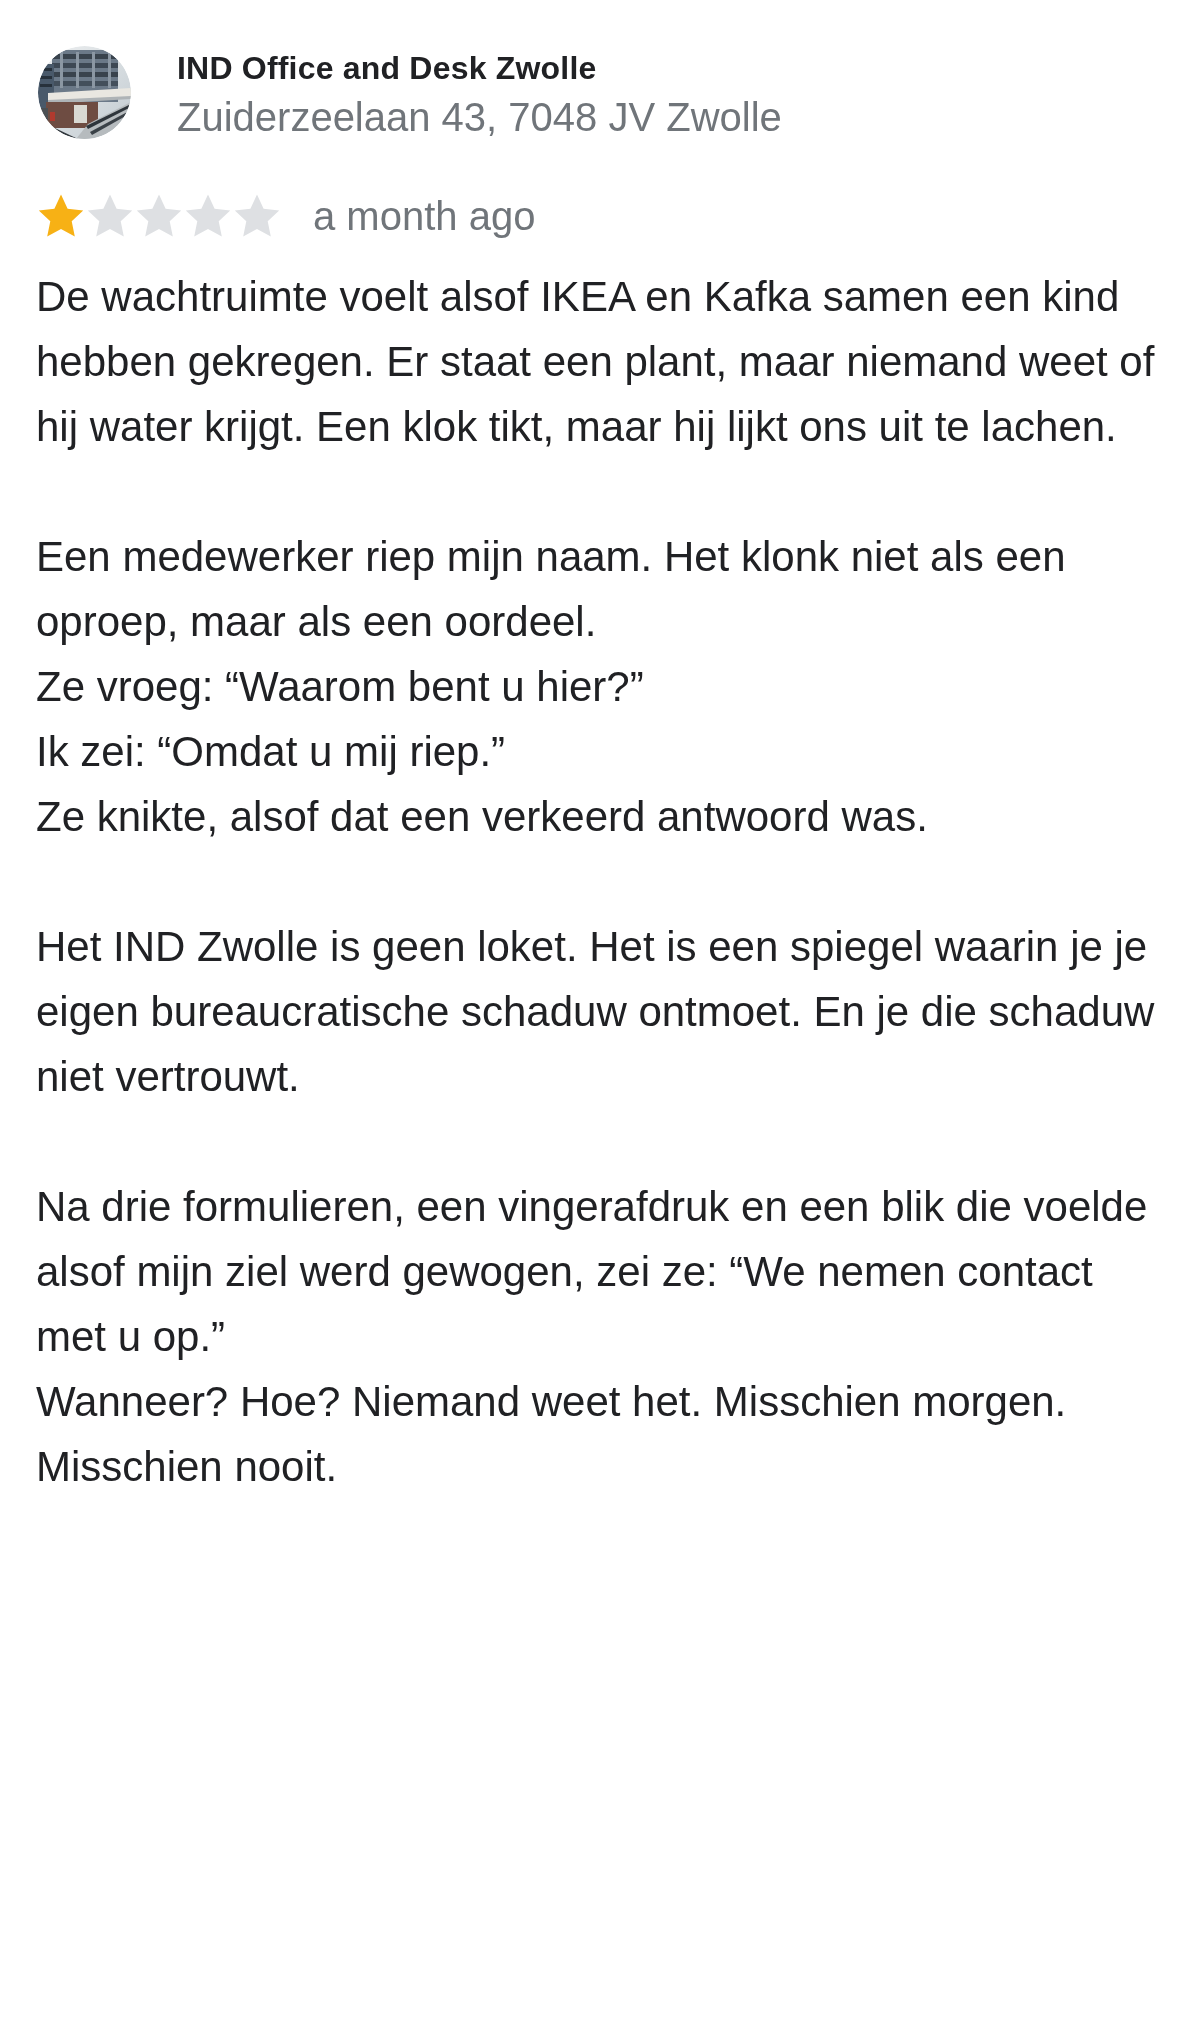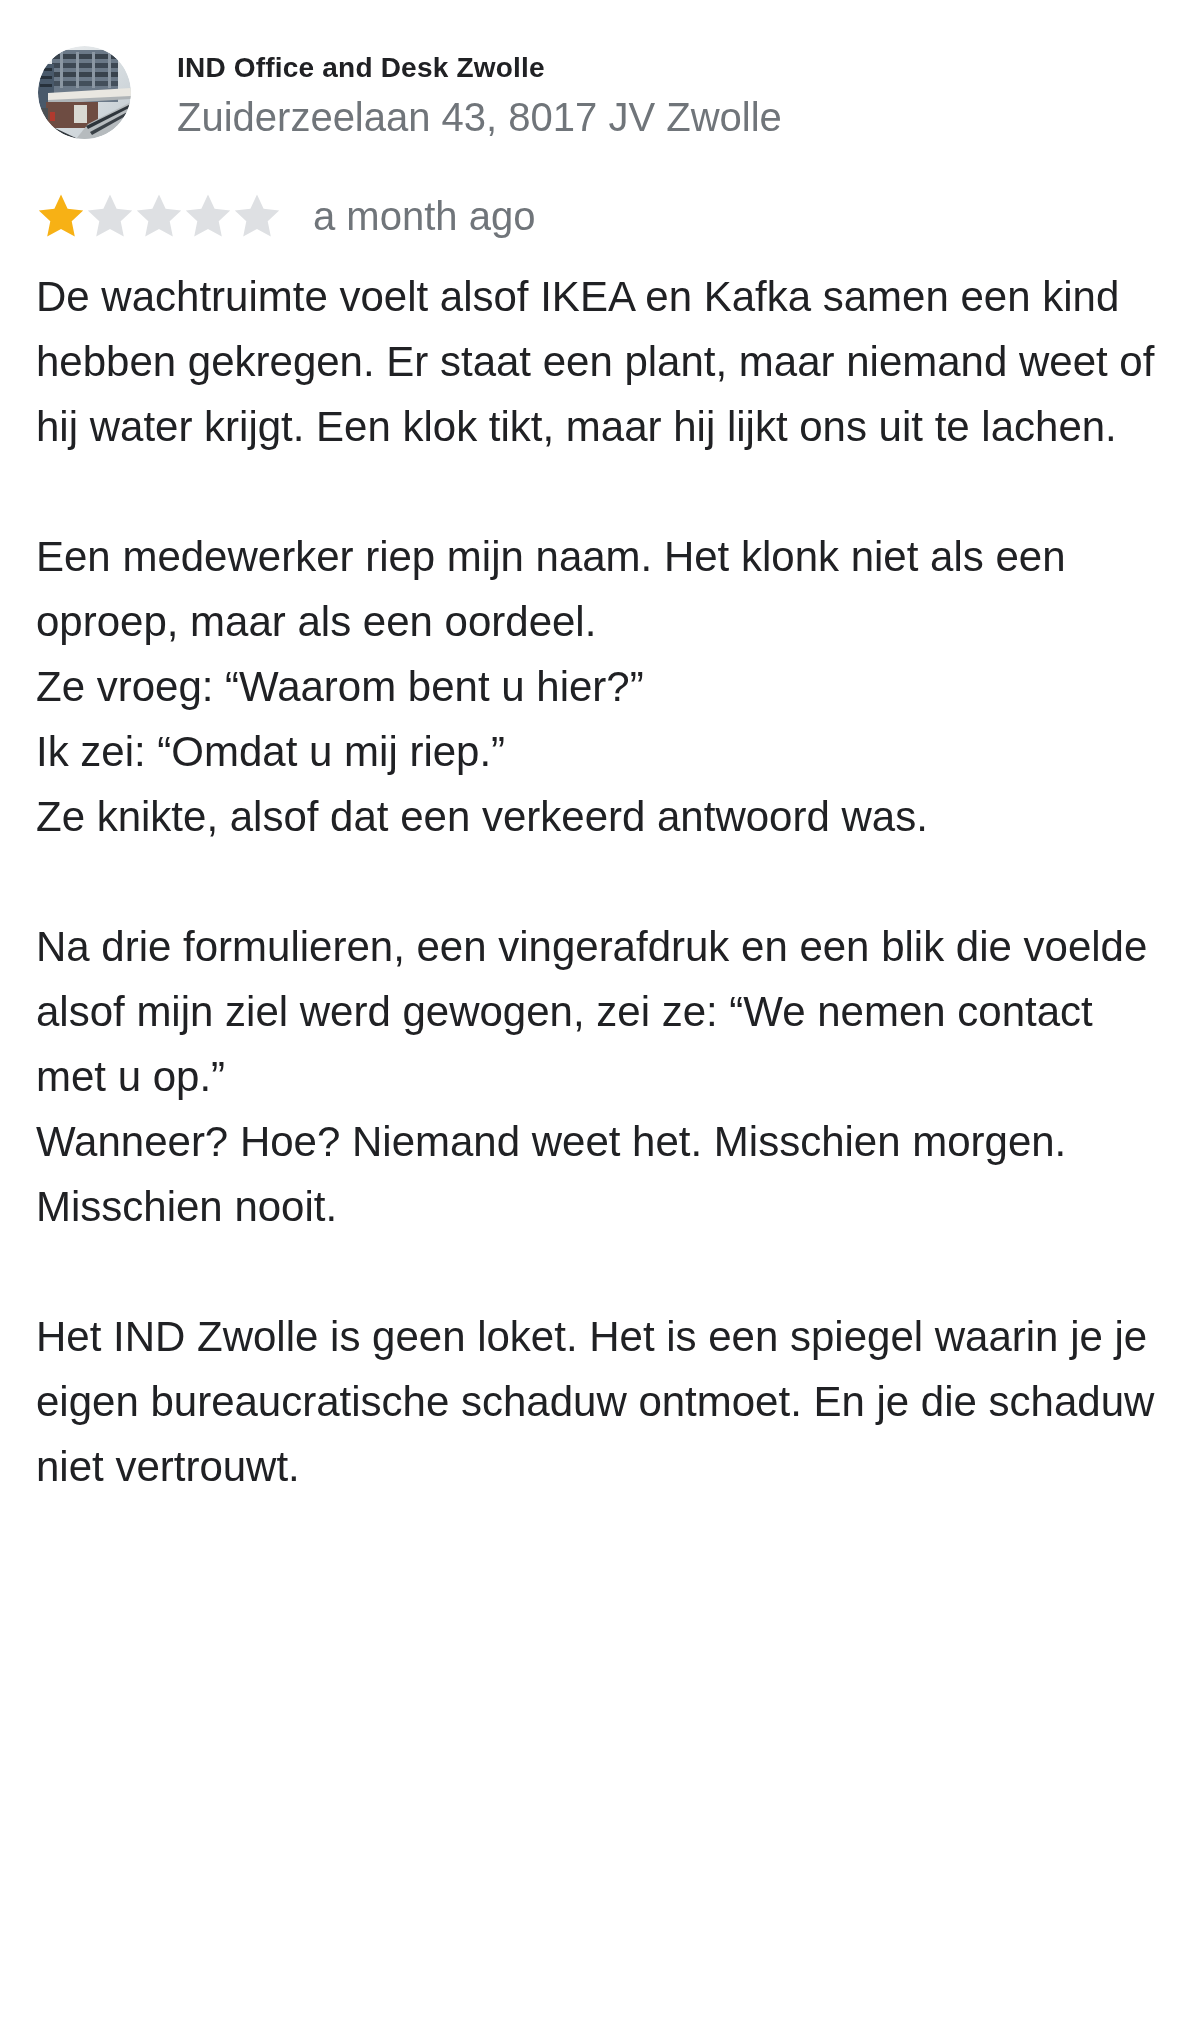--- a/index.html
+++ b/index.html
@@ -27,21 +27,21 @@
     flex: 0 0 auto;
   }
   .avatar svg { display: block; }
   .header-text {
     margin-left: 46px;
     display: flex;
     flex-direction: column;
     justify-content: center;
   }
   .place-name {
-    font-size: 28px;
+    font-size: 32px;
     line-height: 48px;
     font-weight: 700;
     color: #202124;
     letter-spacing: 0.2px;
   }
   .place-address {
     font-size: 40px;
     line-height: 46px;
     font-weight: 400;
     color: #70757A;
@@ -125,21 +125,21 @@
           <polygon points="48,80 93,58 93,61 50,83" fill="#2e353b"></polygon>
           <polygon points="52,86 93,64 93,67 54,89" fill="#3a4147"></polygon>
 
           <polygon points="0,74 40,93 0,93" fill="#31373c"></polygon>
           <rect x="0" y="62" width="10" height="20" fill="#4a4f53"></rect>
         </g>
       </svg>
     </div>
     <div class="header-text">
       <div class="place-name">IND Office and Desk Zwolle</div>
-      <div class="place-address">Zuiderzeelaan 43, 8017 JV Zwolle</div>
+      <div class="place-address">Zuiderzeelaan 43, 7048 JV Zwolle</div>
     </div>
   </div>
 
   <div class="rating-row">
     <div class="stars">
         <div class="star">
           <svg viewBox="0 0 46 46">
             <polygon points="23,2.5 29.6,16.7 45.2,18.5 33.7,29.2 36.8,44.6 23,36.9 9.2,44.6 12.3,29.2 0.8,18.5 16.4,16.7" fill="#F7B115"></polygon>
           </svg>
         </div>
@@ -166,18 +166,18 @@
       </div>
     <div class="review-date">a month ago</div>
   </div>
 
   <div class="review-body">
       <p>De wachtruimte voelt alsof IKEA en Kafka samen een kind hebben gekregen. Er staat een plant, maar niemand weet of hij water krijgt. Een klok tikt, maar hij lijkt ons uit te lachen.</p>
       <p>Een medewerker riep mijn naam. Het klonk niet als een oproep, maar als een oordeel.
 Ze vroeg: “Waarom bent u hier?”
 Ik zei: “Omdat u mij riep.”
 Ze knikte, alsof dat een verkeerd antwoord was.</p>
+      <p>Het IND Zwolle is geen loket. Het is een spiegel waarin je je eigen bureaucratische schaduw ontmoet. En je die schaduw niet vertrouwt.</p>
       <p>Na drie formulieren, een vingerafdruk en een blik die voelde alsof mijn ziel werd gewogen, zei ze: “We nemen contact met u op.”
 Wanneer? Hoe? Niemand weet het. Misschien morgen. Misschien nooit.</p>
-      <p>Het IND Zwolle is geen loket. Het is een spiegel waarin je je eigen bureaucratische schaduw ontmoet. En je die schaduw niet vertrouwt.</p>
     </div>
 
 </div>
 
 </body></html>

